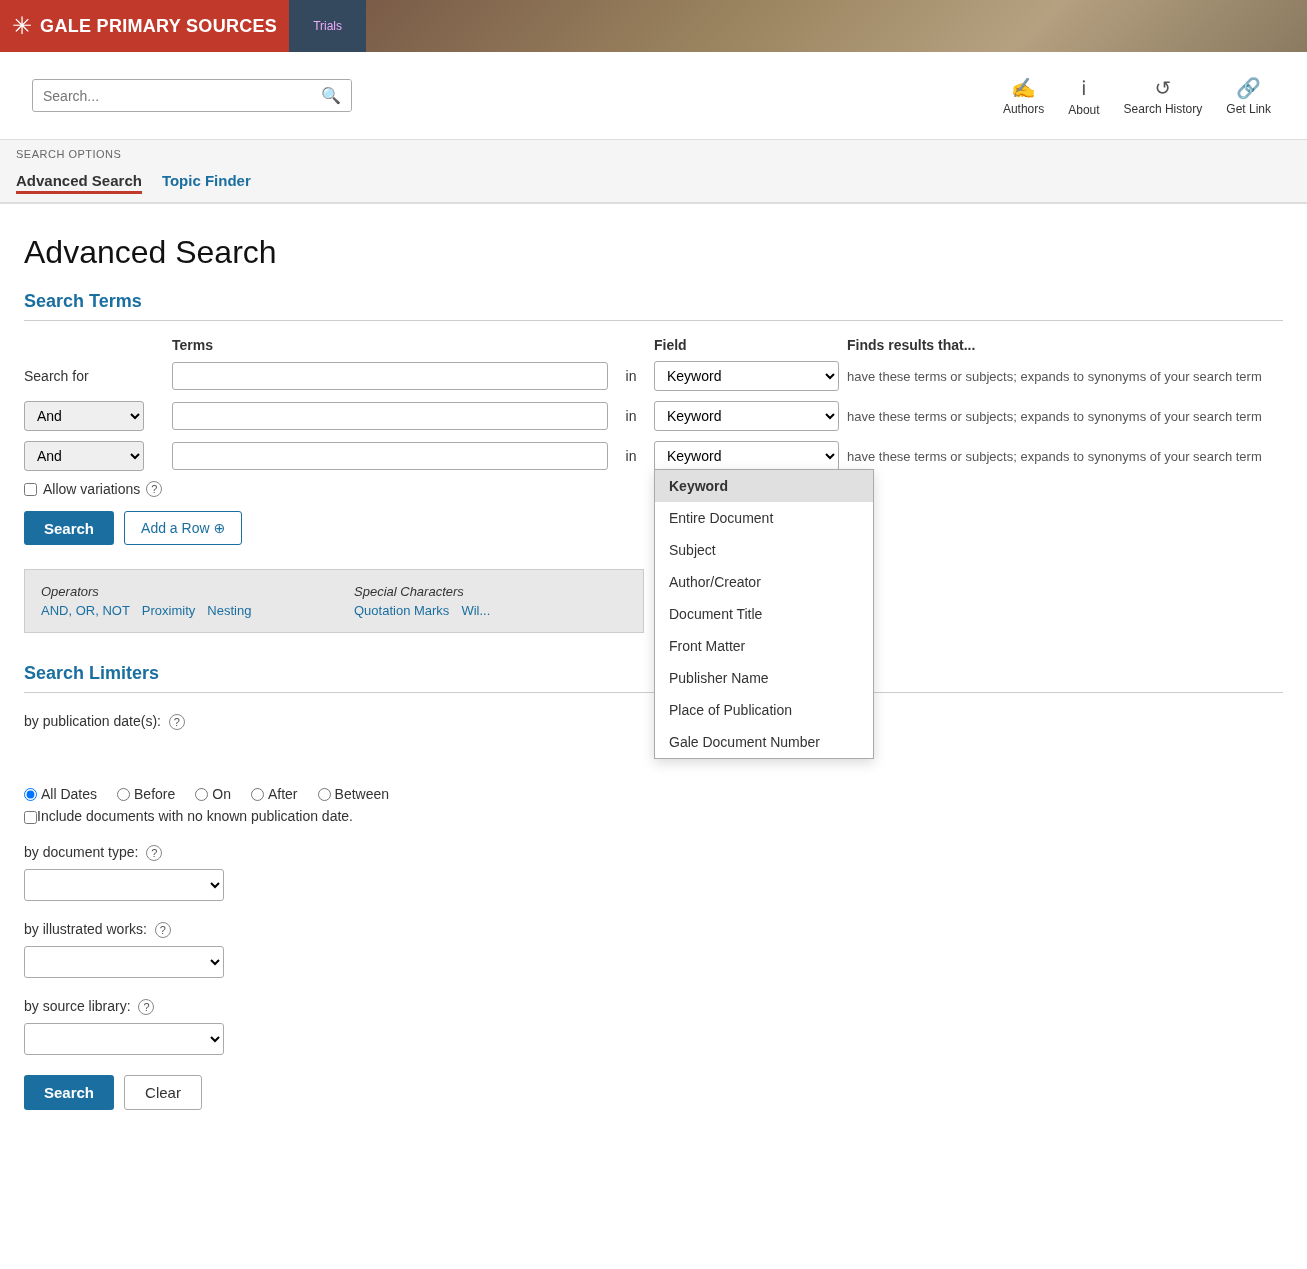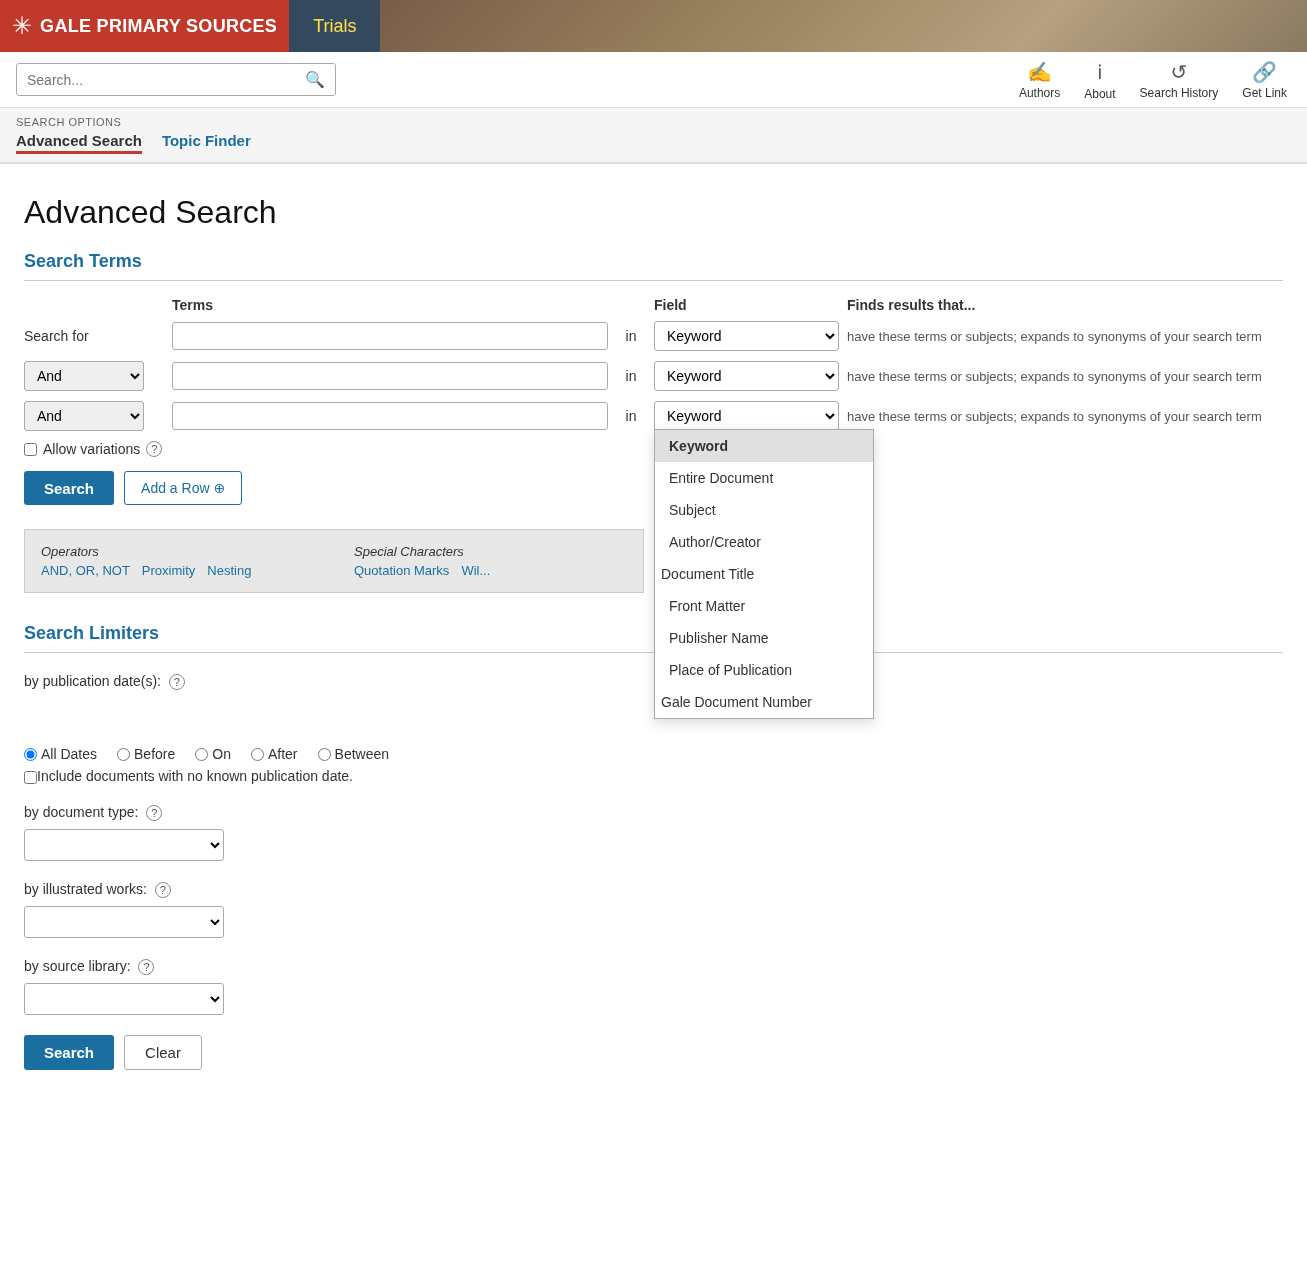--- a/index.html
+++ b/index.html
@@ -5,21 +5,21 @@
     * { box-sizing: border-box; margin: 0; padding: 0; }
     body { font-family: Arial, sans-serif; font-size: 14px; color: #333; background: #fff; }
     .header-action { display: flex; flex-direction: column; align-items: center; gap: 2px; padding: 6px 12px; cursor: pointer; color: #333; text-decoration: none; font-size: 12px; }
     .header-action .icon { font-size: 20px; color: #555; }
     .search-input-wrap { display: flex; align-items: center; border: 1px solid #aaa; border-radius: 3px; overflow: hidden; width: 320px; }
     .search-input { border: none; outline: none; padding: 6px 10px; font-size: 14px; width: 280px; color: #999; }
     .search-btn-icon { background: #fff; border: none; padding: 6px 10px; cursor: pointer; font-size: 16px; color: #555; }
 
     
     .search-options-bar { background: #f5f5f5; border-bottom: 2px solid #ddd; padding: 8px 16px; }
-    .search-options-label { font-size: 11px; color: #666; text-transform: uppercase; letter-spacing: 0.5px; margin-bottom: 4px; }
+    .search-options-label { font-size: 11px; color: #666; text-transform: uppercase; letter-spacing: 0.5px; margin-bottom: 12px; }
     .search-options-links { display: flex; gap: 20px; }
     .search-options-link { font-size: 15px; font-weight: bold; color: #1a6fa0; text-decoration: none; cursor: pointer; padding-bottom: 2px; }
     .search-options-link.active { color: #333; border-bottom: 3px solid #c0392b; }
     .search-options-link:not(.active) { color: #1a6fa0; border-bottom: none; }
 
     
     .main { padding: 30px 24px; }
     .page-title { font-size: 32px; font-weight: normal; color: #111; margin-bottom: 20px; }
 
     
@@ -58,24 +58,24 @@
     .bottom-buttons { display: flex; gap: 10px; margin-top: 20px; }
     .btn-search-bottom { background: #1a6fa0; color: #fff; border: none; border-radius: 3px; padding: 8px 20px; font-size: 15px; cursor: pointer; font-weight: bold; }
     .btn-clear { background: #fff; color: #333; border: 1px solid #aaa; border-radius: 3px; padding: 8px 20px; font-size: 15px; cursor: pointer; }
 
     
     .full-header { display: flex; height: 52px; }
     .brand-section { background: #c0392b; display: flex; align-items: center; padding: 0 12px; gap: 8px; }
     .brand-icon { color: #fff; font-size: 24px; }
     .brand-text { color: #fff; font-size: 18px; font-weight: bold; letter-spacing: 0.3px; }
     .trials-section { background: #34495e; display: flex; align-items: center; padding: 0 24px; }
-    .trials-text { color: #fde047; font-size: 18px; }
+    .trials-text { color: #f0abfc; font-size: 12px; }
     .banner-img { flex: 1; background: linear-gradient(135deg, #7a5c48 0%, #9b8560 40%, #b5a080 70%, #8a7a60 100%); }
 
-    .combined-header-row { display: flex; align-items: center; border-bottom: 1px solid #ddd; padding: 0; }
+    .combined-header-row { display: flex; align-items: center; border-bottom: 1px solid #ddd; padding: 16px; }
     .search-section { display: flex; align-items: center; padding: 8px 16px; }
     .nav-icons-section { margin-left: auto; display: flex; align-items: center; padding: 0 8px; }
   </style>
 </head>
 <body>
 
 <div class="full-header">
   <div class="brand-section">
     <span class="brand-icon">✳</span>
     <span class="brand-text">GALE PRIMARY SOURCES</span>
@@ -194,25 +194,25 @@
         <option>Publisher Name</option>
         <option>Place of Publication</option>
         <option>Gale Document Number</option>
       </select>
       
       <div style="position:absolute; top:28px; left:0; background:#fff; border:1px solid #aaa; box-shadow:0 4px 12px rgba(0,0,0,0.15); z-index:100; min-width:220px;">
         <div style="padding:8px 14px; font-size:14px; cursor:pointer; background:#e0e0e0; font-weight:bold;">Keyword</div>
         <div style="padding:8px 14px; font-size:14px; cursor:pointer;">Entire Document</div>
         <div style="padding:8px 14px; font-size:14px; cursor:pointer;">Subject</div>
         <div style="padding:8px 14px; font-size:14px; cursor:pointer;">Author/Creator</div>
-        <div style="padding:8px 6px; font-size:14px; cursor:pointer;">Document Title</div>
+        <div style="padding:8px 14px; font-size:14px; cursor:pointer;">Document Title</div>
         <div style="padding:8px 14px; font-size:14px; cursor:pointer;">Front Matter</div>
         <div style="padding:8px 14px; font-size:14px; cursor:pointer;">Publisher Name</div>
         <div style="padding:8px 14px; font-size:14px; cursor:pointer;">Place of Publication</div>
-        <div style="padding:8px 6px; font-size:14px; cursor:pointer;">Gale Document Number</div>
+        <div style="padding:8px 14px; font-size:14px; cursor:pointer;">Gale Document Number</div>
       </div>
     </div>
     <span style="font-size:13px; color:#555;">have these terms or subjects; expands to synonyms of your search term</span>
   </div>
 
   <div class="allow-variations">
     <input type="checkbox" style="">
     <span>Allow variations</span>
     <span class="help-icon">?</span>
   </div>

